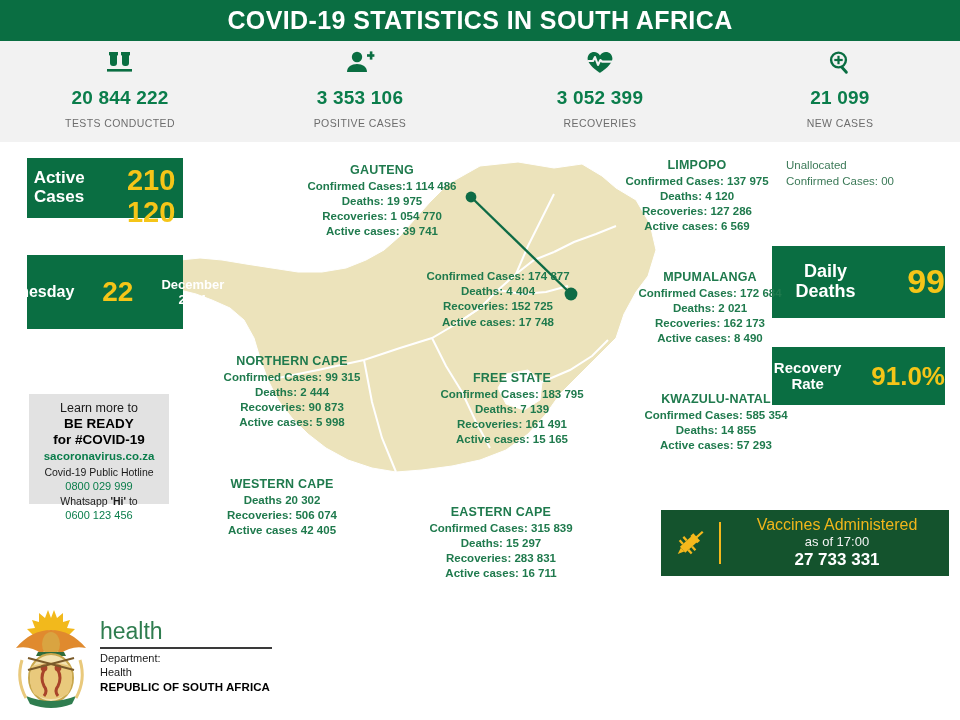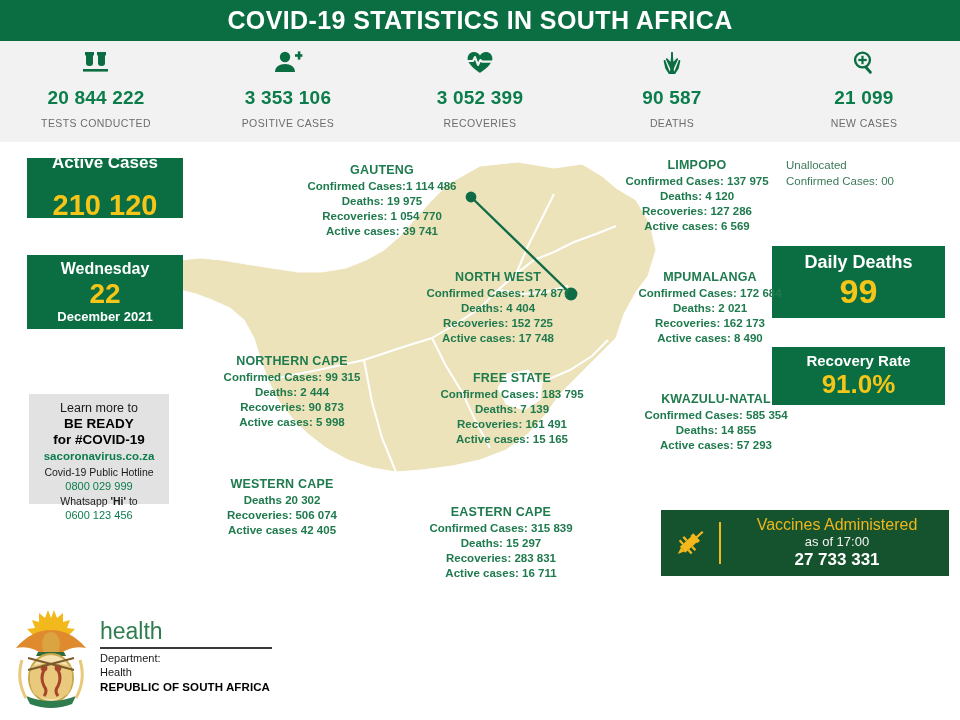--- a/index.html
+++ b/index.html
@@ -19,21 +19,21 @@
   .stat-icon{height:30px;display:flex;align-items:center;justify-content:center;color:#0a6e42;}
   .stat-value{color:#0a7d4b;font-size:19px;font-weight:bold;margin-top:9px;letter-spacing:.2px;}
   .stat-label{color:#6d6d6d;font-size:10.5px;margin-top:8px;letter-spacing:.4px;}
 
   
   .map-area{position:absolute;left:0;top:142px;width:960px;height:458px;background:#ffffff;}
   .za-map{position:absolute;left:150px;top:0px;width:520px;height:360px;}
 
   
   .gbox{position:absolute;background:#0a6e42;color:#fff;text-align:center;
-        display:flex;flex-direction:column;align-items:center;justify-content:center;}
+        display:flex;align-items:center;justify-content:center;gap:28px;}
   .gbox .gb-title{font-size:17px;font-weight:bold;line-height:1.1;}
   .gbox .gb-num{font-size:30px;font-weight:bold;color:#f5c518;line-height:1.1;}
 
   #active-cases-box{left:27px;top:16px;width:156px;height:60px;}
   #active-cases-box .gb-title{font-size:17px;}
   #active-cases-box .gb-num{font-size:29px;margin-top:17px;}
 
   #date-box{left:27px;top:113px;width:156px;height:74px;justify-content:center;}
   #date-box .gb-dow{font-size:16px;font-weight:bold;}
   #date-box .gb-day{font-size:28px;font-weight:bold;color:#f5c518;line-height:1.05;margin:1px 0;}
@@ -138,32 +138,20 @@
       <div class="stat-icon">
         <svg width="30" height="26" viewBox="0 0 30 26">
           <path d="M15 23S2.6 15.3 2.6 8.6C2.6 4.7 5.6 2 9.1 2c2.5 0 4.7 1.4 5.9 3.4C16.2 3.4 18.4 2 20.9 2c3.5 0 6.5 2.7 6.5 6.6C27.4 15.3 15 23 15 23z" fill="#0a6e42"></path>
           <path d="M3 11h5l2-4 3 8 2.4-5 1.8 1.6H27" stroke="#f2f2f2" stroke-width="2.1" fill="none" stroke-linejoin="round"></path>
         </svg>
       </div>
       <div class="stat-value">3 052 399</div>
       <div class="stat-label">RECOVERIES</div>
     </div>
 
-    <div class="stat">
-      <div class="stat-icon">
-        <svg width="30" height="26" viewBox="0 0 30 26">
-          <path d="M14.3 2.2c.6-.6 1.4-.3 1.5.6l.5 9.1 3.3-3.4c.7-.7 1.8.1 1.4 1l-4.2 9c-.5 1.1-.4 2.4.3 3.4l1.6 2.2h-5.6z" fill="#0a6e42"></path>
-          <path d="M15.7 2.2c-.6-.6-1.4-.3-1.5.6l-.5 9.1-3.3-3.4c-.7-.7-1.8.1-1.4 1l4.2 9c.5 1.1.4 2.4-.3 3.4l-1.6 2.2h5.6z" fill="#0a6e42"></path>
-          <path d="M8.3 10.2c-.9-.4-1.8.2-1.6 1.1l1.6 7.1 3.3 5.2h2.1l-2.6-5.8z" fill="#0a6e42"></path>
-          <path d="M21.7 10.2c.9-.4 1.8.2 1.6 1.1l-1.6 7.1-3.3 5.2h-2.1l2.6-5.8z" fill="#0a6e42"></path>
-        </svg>
-      </div>
-      <div class="stat-value">90 587</div>
-      <div class="stat-label">DEATHS</div>
-    </div>
 
     <div class="stat">
       <div class="stat-icon">
         <svg width="30" height="26" viewBox="0 0 30 26">
           <circle cx="13.5" cy="10" r="7.4" fill="none" stroke="#0a6e42" stroke-width="2.4"></circle>
           <rect x="12.4" y="5.8" width="2.2" height="8.4" fill="#0a6e42"></rect>
           <rect x="9.3" y="8.9" width="8.4" height="2.2" fill="#0a6e42"></rect>
           <rect x="17.8" y="15.4" width="2.9" height="9.2" rx="1.4" fill="#0a6e42" transform="rotate(-42 19.2 20)"></rect>
         </svg>
       </div>
@@ -251,21 +239,20 @@
 
     <div class="prov" id="prov-limpopo">
       <div class="p-name">LIMPOPO</div>
       <div class="p-row">Confirmed Cases: 137 975</div>
       <div class="p-row">Deaths:  4  120</div>
       <div class="p-row">Recoveries: 127 286</div>
       <div class="p-row">Active cases: 6 569</div>
     </div>
 
     <div class="prov" id="prov-northwest">
-      <div class="p-name">NORTH WEST</div>
       <div class="p-row">Confirmed Cases: 174 877</div>
       <div class="p-row">Deaths:  4 404</div>
       <div class="p-row">Recoveries: 152 725</div>
       <div class="p-row">Active cases: 17 748</div>
     </div>
 
     <div class="prov" id="prov-mpumalanga">
       <div class="p-name">MPUMALANGA</div>
       <div class="p-row">Confirmed Cases: 172 684</div>
       <div class="p-row">Deaths:  2 021</div>

